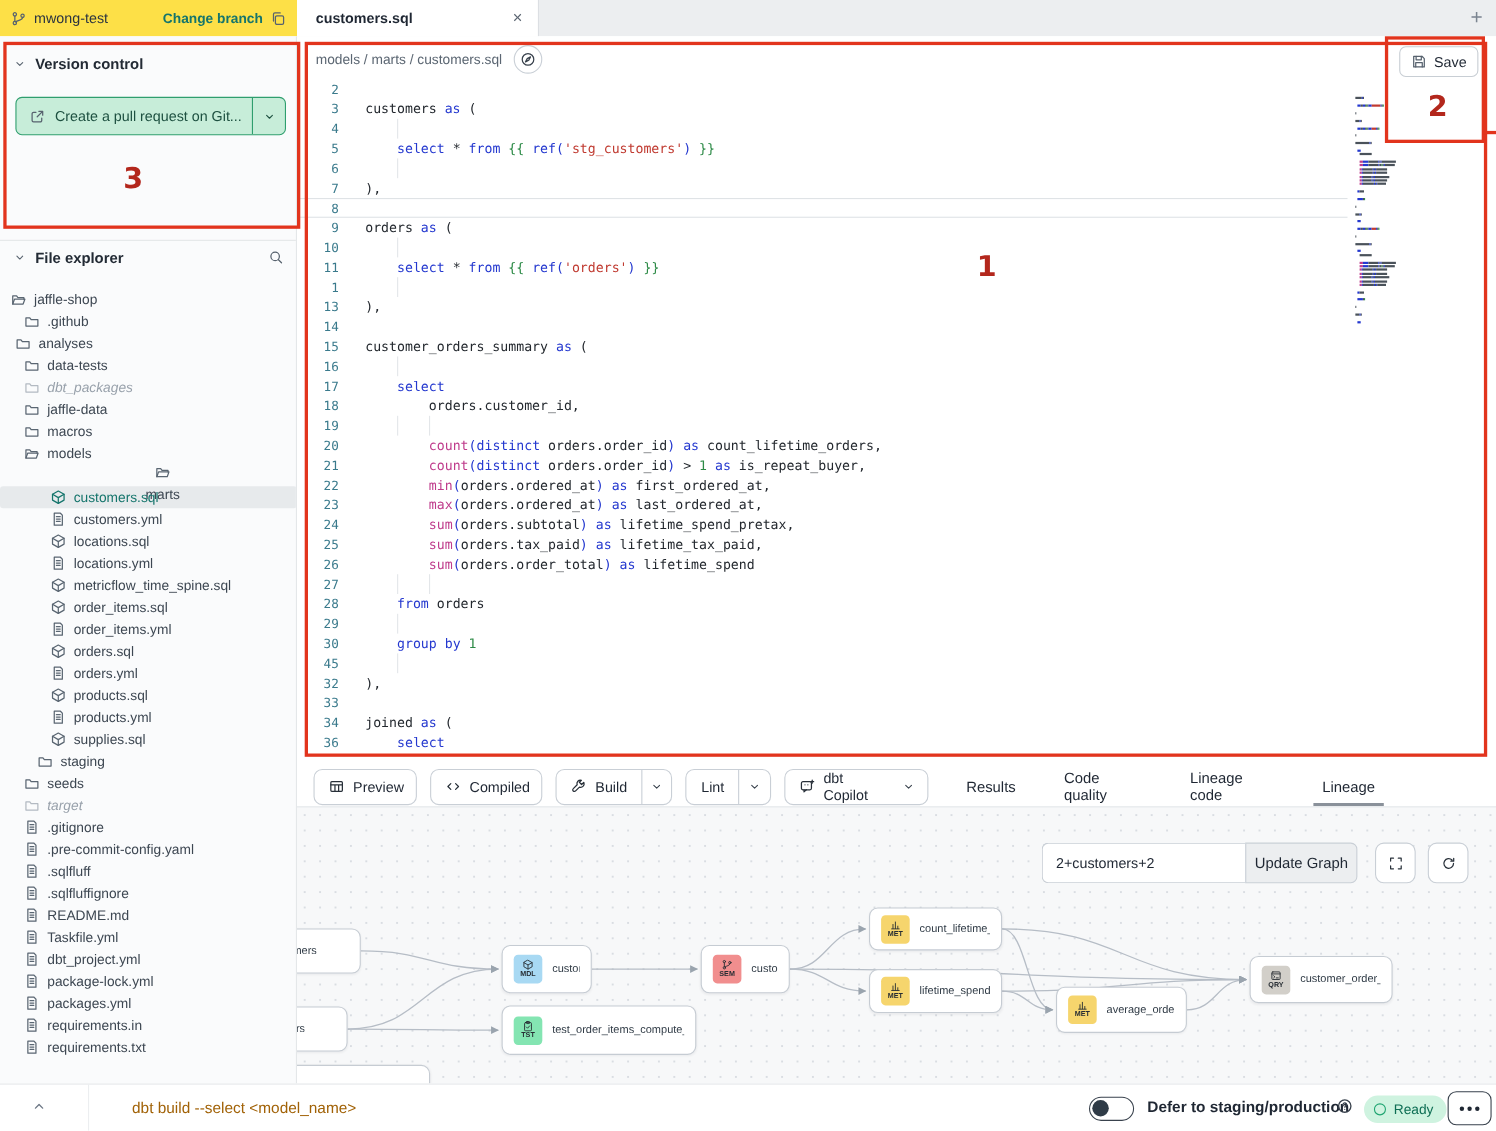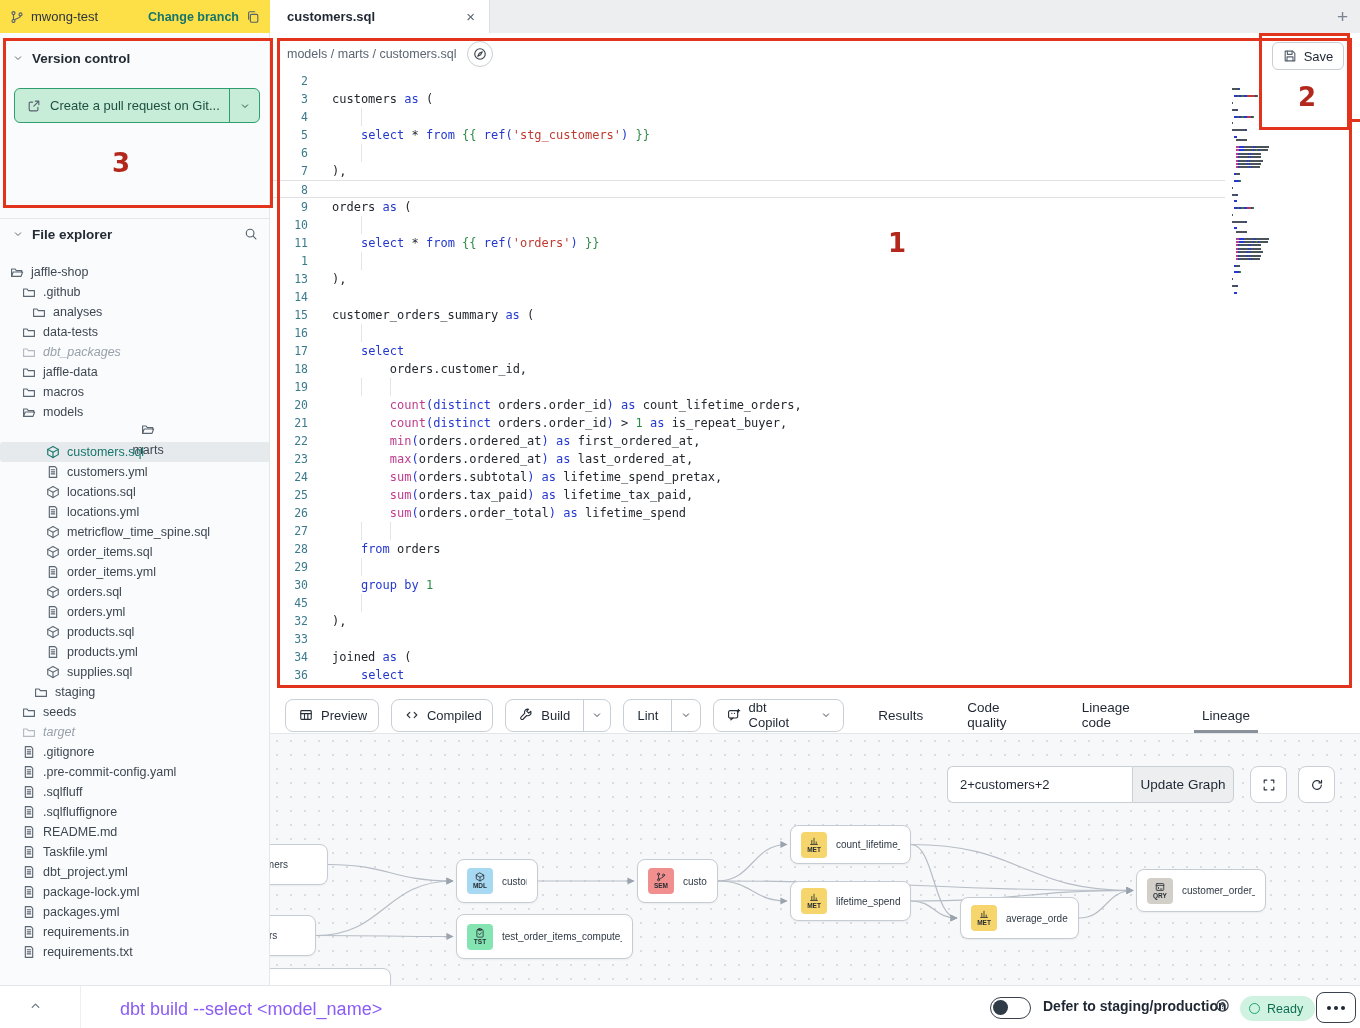--- a/index.html
+++ b/index.html
@@ -75,21 +75,21 @@
   .gnode { position:absolute; background:#fff; border:1px solid #c6ccd3; border-radius:8px; box-shadow:0 1px 2px rgba(30,40,50,.06); display:flex; align-items:center; gap:9px; padding:0 10px; cursor:pointer; }
   .gnode .nlabel { font-size:10px; color:#2f3a45; white-space:nowrap; overflow:hidden; }
   .nbadge { width:26px; height:26px; border-radius:4px; display:flex; flex-direction:column; align-items:center; justify-content:center; flex:0 0 auto; color:#272d33; }
   .nbadge .btxt { font-size:6.5px; font-weight:700; line-height:1; margin-top:1px; }
   .edges { position:absolute; left:0; top:0; }
 
   
   .statusbar { position:absolute; left:0; top:985px; width:1360px; height:43px; background:#fff; border-top:1px solid #e4e7ea; }
   .sb-caret { position:absolute; left:28px; top:12px; color:#6b7684; }
   .sb-vdiv { position:absolute; left:80px; top:0; width:1px; height:43px; background:#eceef0; }
-  .sb-cmd { position:absolute; left:120px; top:13px; font-size:18px; color:#8b5cf6; }
+  .sb-cmd { position:absolute; left:120px; top:13px; font-size:14px; color:#a16207; }
   .toggle { position:absolute; left:990px; top:11px; width:41px; height:22px; border:1.5px solid #39424d; border-radius:11px; background:#fff; cursor:pointer; }
   .toggle .knob { position:absolute; left:2px; top:2px; width:15px; height:15px; border-radius:50%; background:#2f3b47; }
   .sb-defer { position:absolute; left:1043px; top:12px; font-size:14px; font-weight:700; color:#1f2733; }
   .q-icn { position:absolute; left:1215px; top:12px; color:#39424d; cursor:pointer; }
   .ready-pill { position:absolute; left:1240px; top:10px; height:25px; padding:0 12px 0 9px; border-radius:13px; background:#cff3e0; display:flex; align-items:center; gap:7px; font-size:12.5px; color:#0e6e54; }
   .ready-dot { width:11px; height:11px; border:1.5px solid #1fa571; border-radius:50%; }
   .more-btn { position:absolute; left:1316px; top:6px; width:40px; height:31px; border:1.5px solid #39424d; border-radius:8px; background:#fff; display:flex; align-items:center; justify-content:center; gap:3px; cursor:pointer; }
   .more-btn i { width:4px; height:4px; border-radius:50%; background:#1f2733; }
 
   
@@ -182,21 +182,21 @@
           <span>jaffle-shop</span>
         </div>
         <div class="trow" style="padding-left: 22px;">
           <span class="ticon">
             <svg width="14" height="14" viewBox="0 0 16 16" fill="none" stroke="currentColor" stroke-width="1.3" stroke-linecap="round" stroke-linejoin="round">
               <path d="M1.8 13V4.6h4l1.4 1.8h7V13z"></path>
             </svg>
           </span>
           <span>.github</span>
         </div>
-        <div class="trow" style="padding-left: 32px;">
+        <div class="trow" style="padding-left: 14px;">
           <span class="ticon">
             <svg width="14" height="14" viewBox="0 0 16 16" fill="none" stroke="currentColor" stroke-width="1.3" stroke-linecap="round" stroke-linejoin="round">
               <path d="M1.8 13V4.6h4l1.4 1.8h7V13z"></path>
             </svg>
           </span>
           <span>analyses</span>
         </div>
         <div class="trow" style="padding-left: 22px;">
           <span class="ticon">
             <svg width="14" height="14" viewBox="0 0 16 16" fill="none" stroke="currentColor" stroke-width="1.3" stroke-linecap="round" stroke-linejoin="round">

